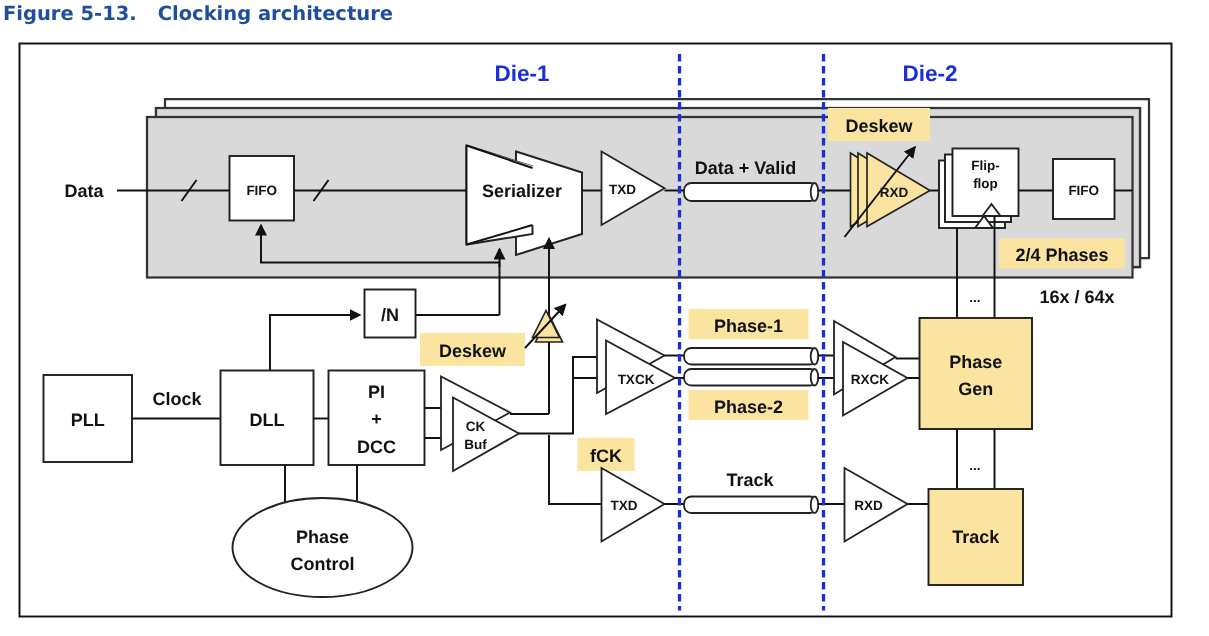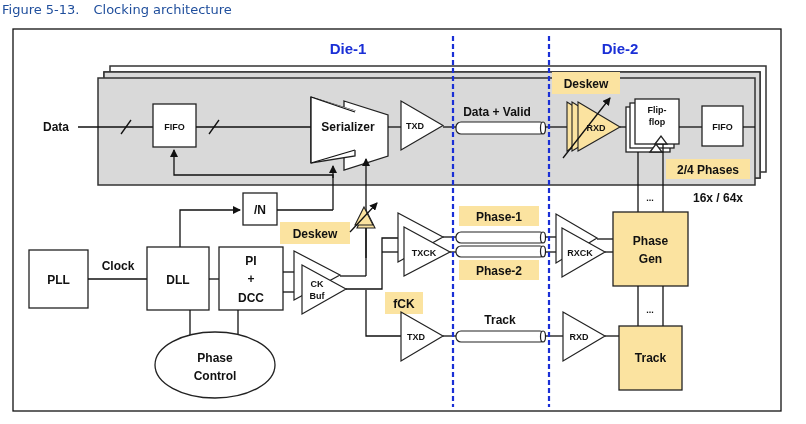--- a/index.html
+++ b/index.html
@@ -1,17 +1,17 @@
 <!DOCTYPE html>
 <html><head>
 <meta charset="utf-8">
 <style>
   html, body { margin: 0; padding: 0; background: #ffffff; }
   body { width: 806px; height: 424px; overflow: hidden; position: relative; font-family: "DejaVu Sans", sans-serif; }
-  #caption { position: absolute; left: 2px; top: 2px; font-family: "DejaVu Sans", sans-serif; font-weight: normal; font-size: 13px; color: #1f4e9c; white-space: pre; }
+  #caption { position: absolute; left: 2px; top: 2px; font-family: "DejaVu Sans", sans-serif; font-weight: bold; font-size: 13px; color: #1f4e9c; white-space: pre; }
   #caption .num { margin-right: 14px; }
   svg { position: absolute; left: 0; top: 0; }
   svg text { font-family: "Liberation Sans", sans-serif; font-weight: bold; fill: #111; }
   .b { stroke: #111; stroke-width: 1.3; fill: none; }
   .box { stroke: #222; stroke-width: 1.3; fill: #fff; }
   .ybox { stroke: #222; stroke-width: 1.3; fill: #fbe3a0; }
   .ylab { fill: #fbe3a0; stroke: none; }
   .tri { stroke: #222; stroke-width: 1.2; fill: #fff; }
   .ytri { stroke: #222; stroke-width: 1.1; fill: #fbe3a0; }
   .cable { stroke: #222; stroke-width: 1.2; fill: #fff; }

